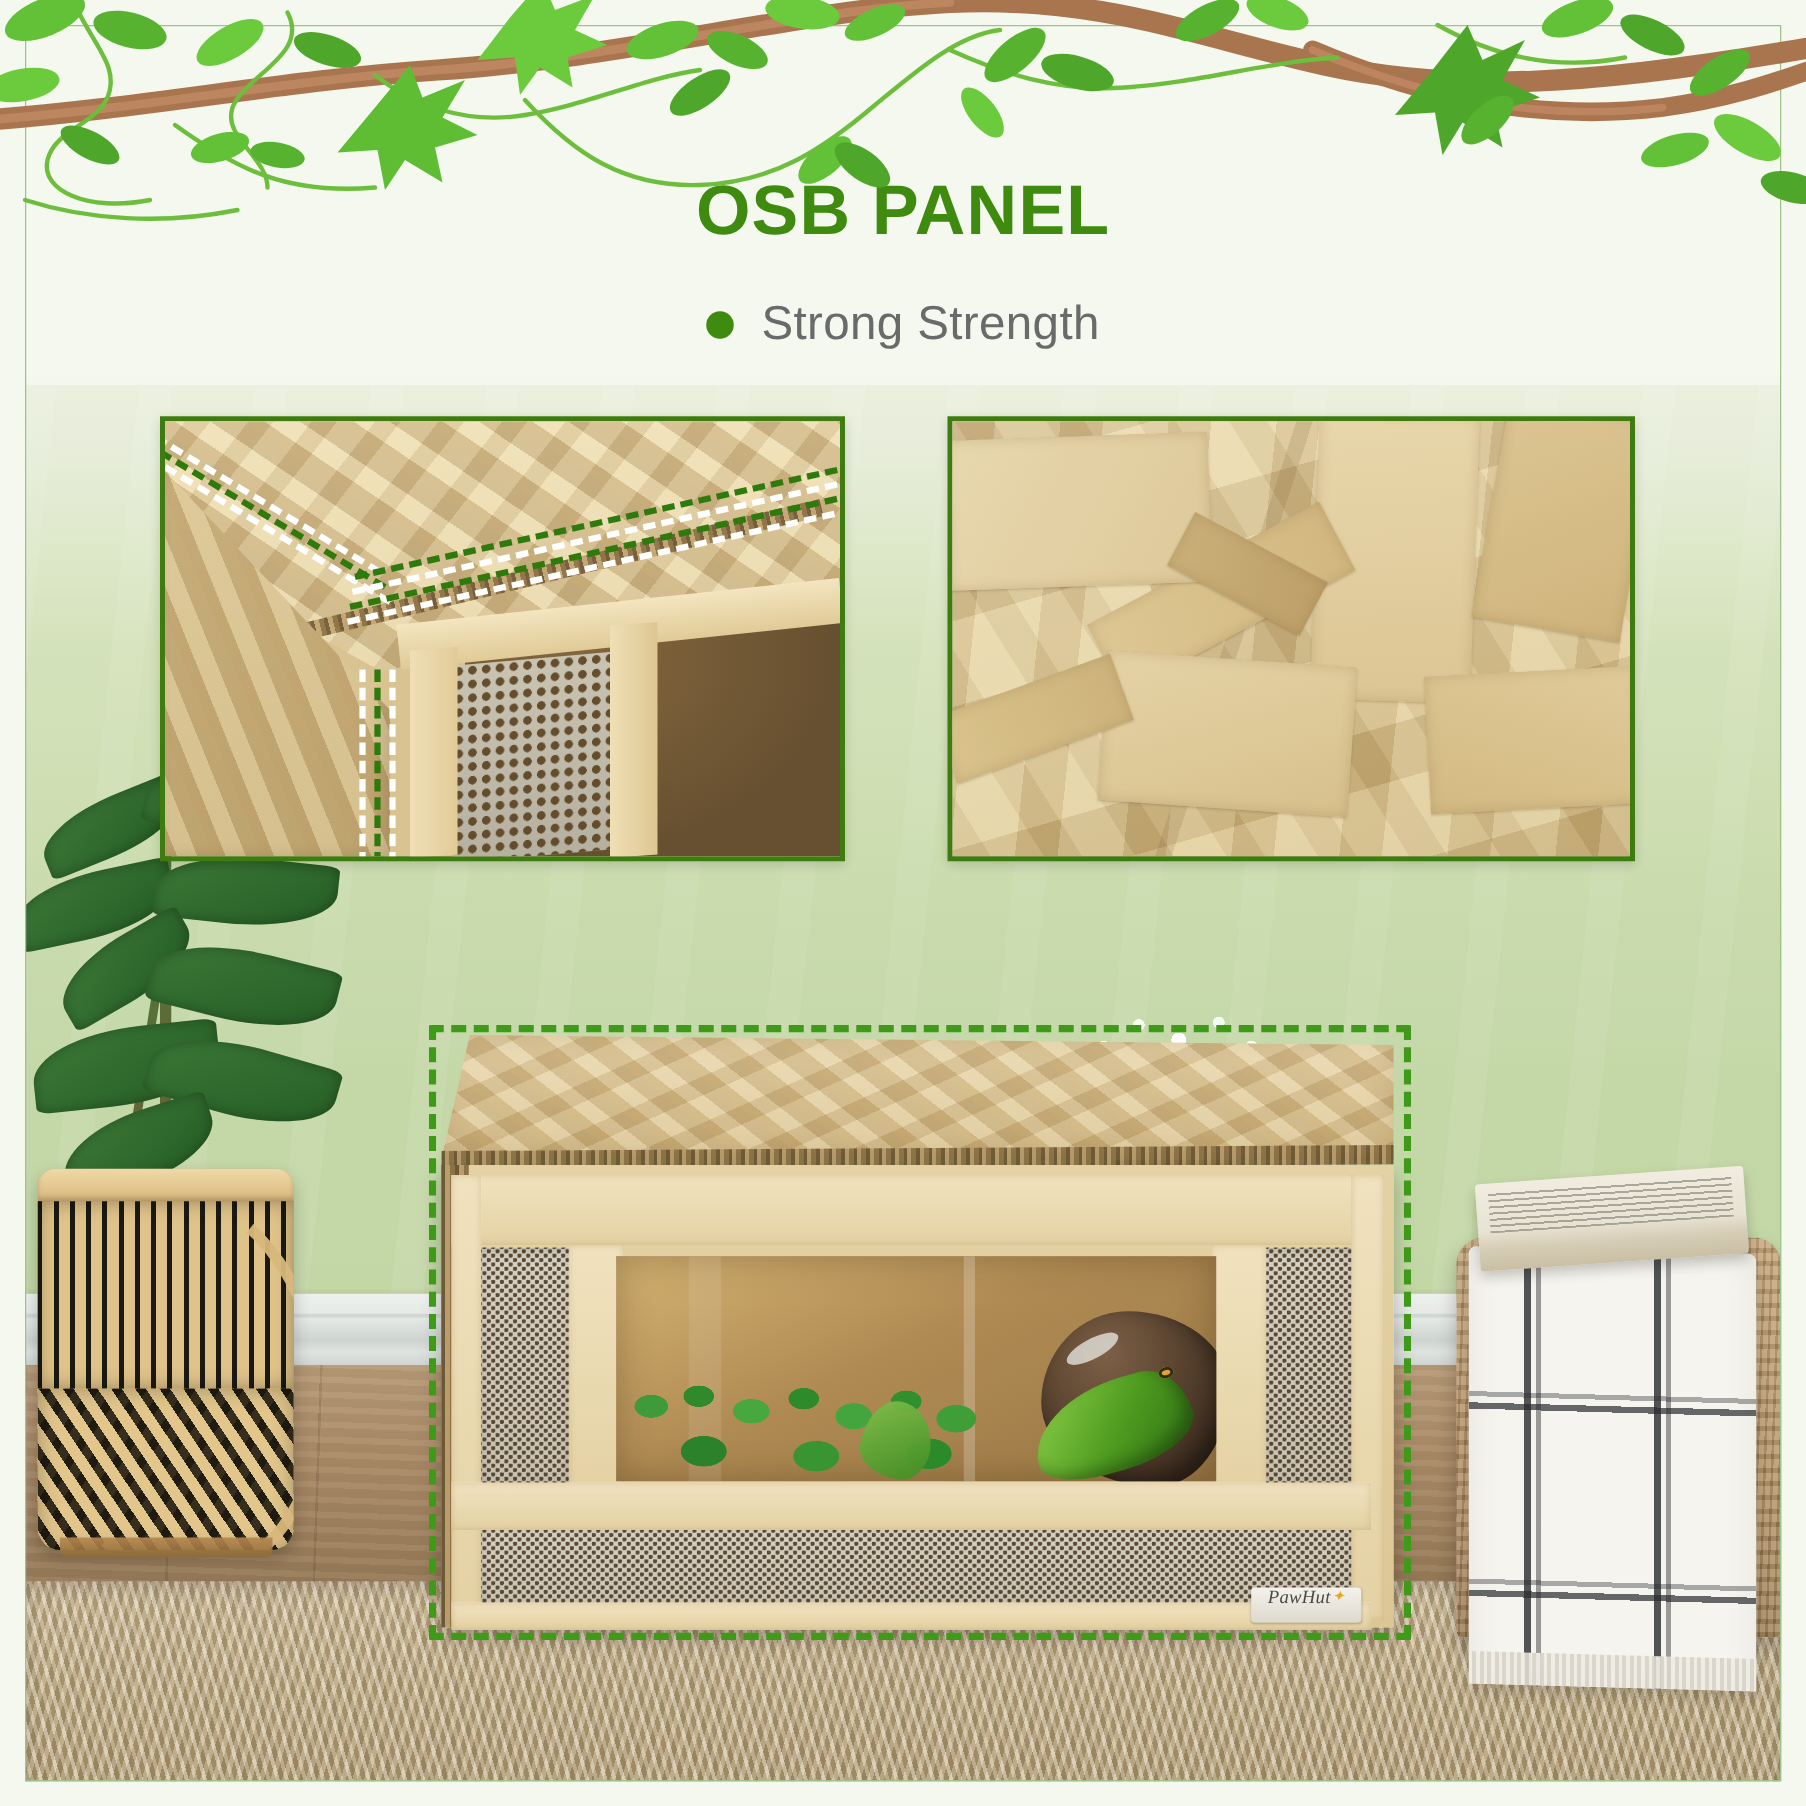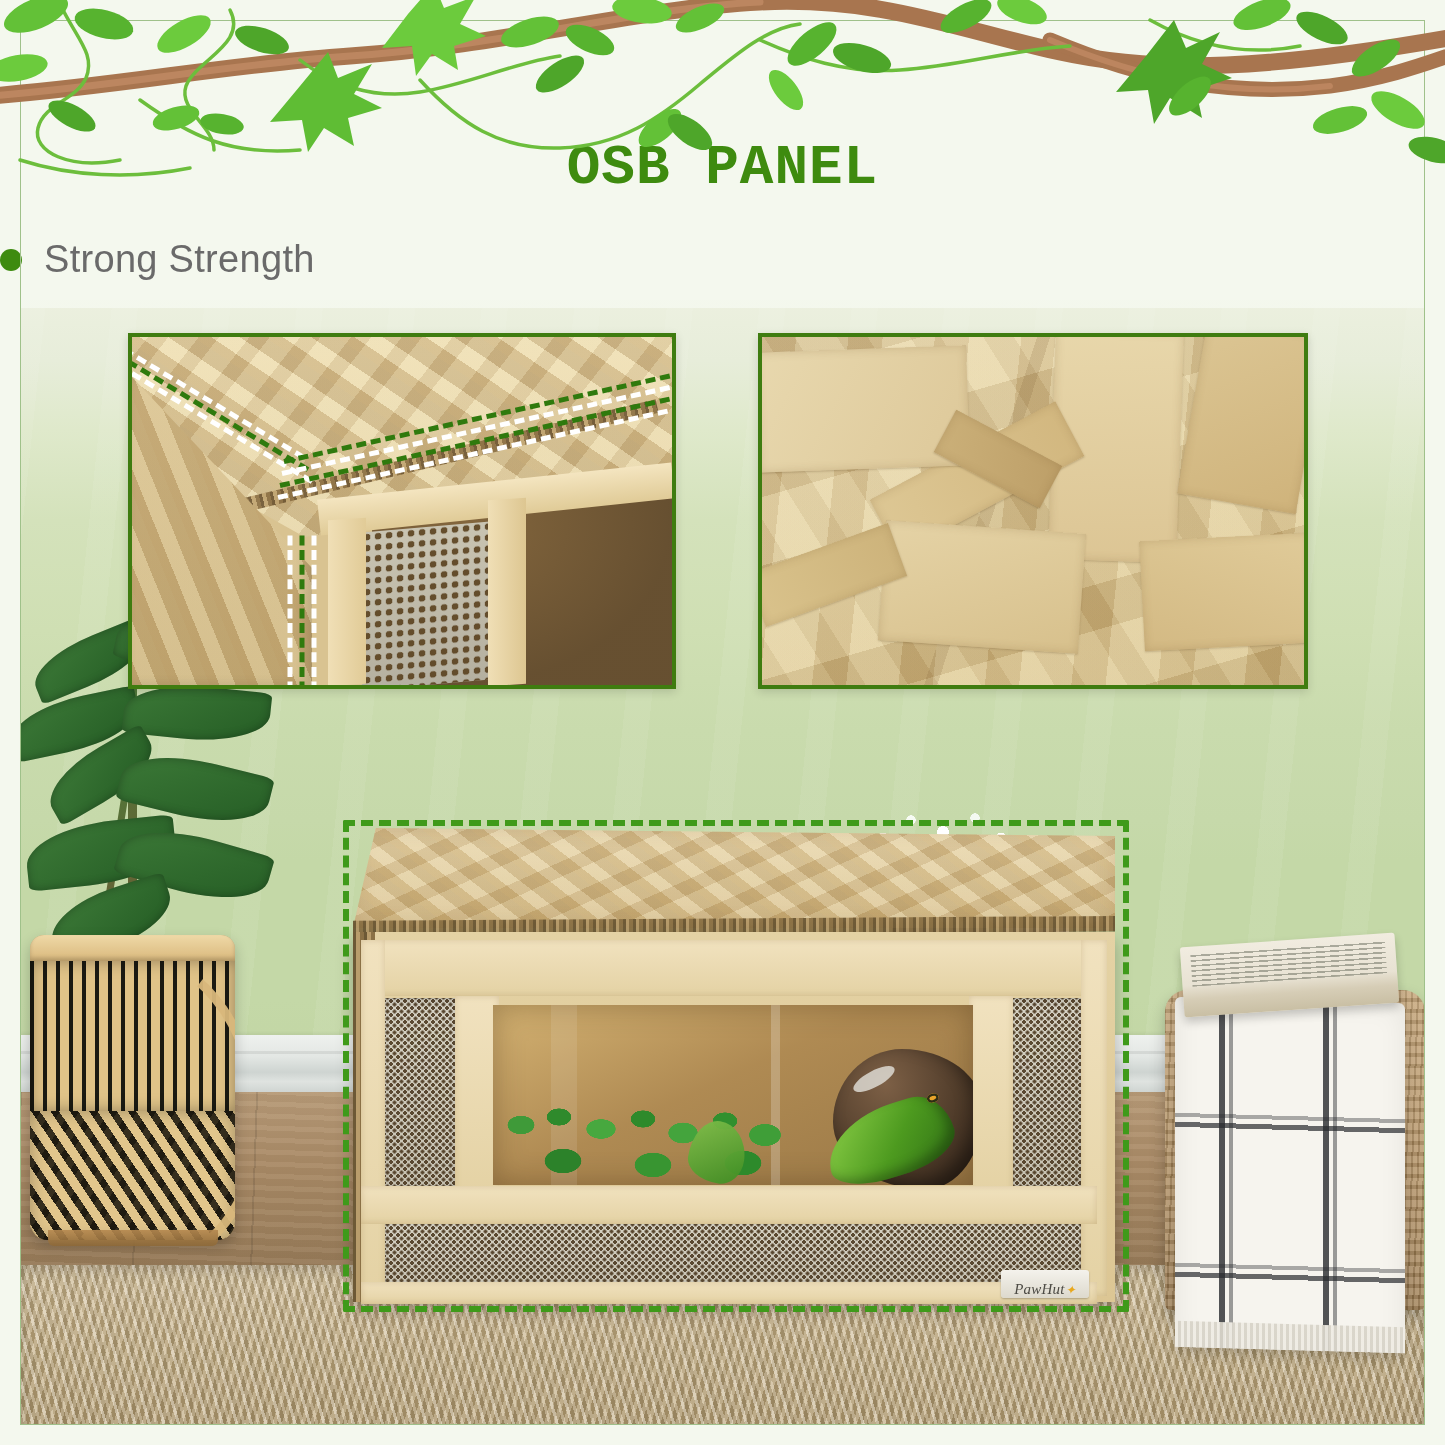--- a/index.html
+++ b/index.html
@@ -238,21 +238,21 @@
   .dash-outline{
     position:absolute;left:8px;top:0px;width:786px;height:492px;
     border:6px dashed #3f9a1a;pointer-events:none;
     clip-path:polygon(0% 0%, 100% 0%, 100% 100%, 0% 100%);
     box-sizing:border-box;
     border-radius:2px;
   }
   .logo-badge{
     position:absolute;right:46px;bottom:22px;width:88px;height:28px;
     background:linear-gradient(180deg,#f4f2ec,#ddd9cd);
-    border-radius:3px;display:flex;align-items:flex-end;justify-content:center;
+    border-radius:3px;display:flex;align-items:flex-start;justify-content:center;
     box-shadow:0 1px 2px rgba(0,0,0,.25);
   }
   .logo-badge span{font-family:"Liberation Serif",serif;font-style:italic;font-size:15px;color:#4c4a44;letter-spacing:.2px;}
   .logo-badge .star{color:#e8a81d;font-size:12px;margin-left:1px;}
 
   
   .pot-a{position:absolute;left:560px;top:62px;width:92px;height:76px;
     background:linear-gradient(180deg,#f6f5f1 0 48%, #6d6e6a 48% 100%);
     border-radius:6px 6px 14px 14px;box-shadow:0 3px 6px rgba(0,0,0,.25);}
   .pot-a .band{position:absolute;left:0;right:0;top:12px;height:3px;background:rgba(0,0,0,.07);}
@@ -281,25 +281,24 @@
 
   
   .header-band{
     position:absolute;left:0;top:0;width:1445px;height:308px;z-index:2;
     background:linear-gradient(180deg,#f4f8ee 0%,#f4f8ee 84%, rgba(244,248,238,.92) 100%);
   }
   .title{
     position:absolute;left:0;right:0;top:140px;text-align:center;
     font-size:56px;font-weight:bold;letter-spacing:1px;color:#3e8b0f;
     line-height:1;
-    font-family:Liberation Mono, monospace;
   }
   .bullets{
     position:absolute;left:0;right:0;top:238px;
-    display:flex;justify-content:center;gap:146px;flex-direction:column;
+    display:flex;justify-content:center;gap:146px;
   }
   .bullet{display:flex;align-items:center;gap:22px;}
   .bullet .dot{width:22px;height:22px;border-radius:50%;background:#3e8b0f;flex:none;}
   .bullet .txt{font-size:38px;color:#6a6a6a;white-space:nowrap;letter-spacing:.3px;}
 
   
   .insets{position:absolute;left:0;top:0;width:1445px;height:700px;z-index:3;}
   .inset{position:absolute;border:4px solid #3f7c10;overflow:hidden;box-shadow:0 3px 9px rgba(0,0,0,.14);}
   .inset.left{left:128px;top:333px;width:540px;height:348px;}
   .inset.right{left:758px;top:333px;width:542px;height:348px;}

